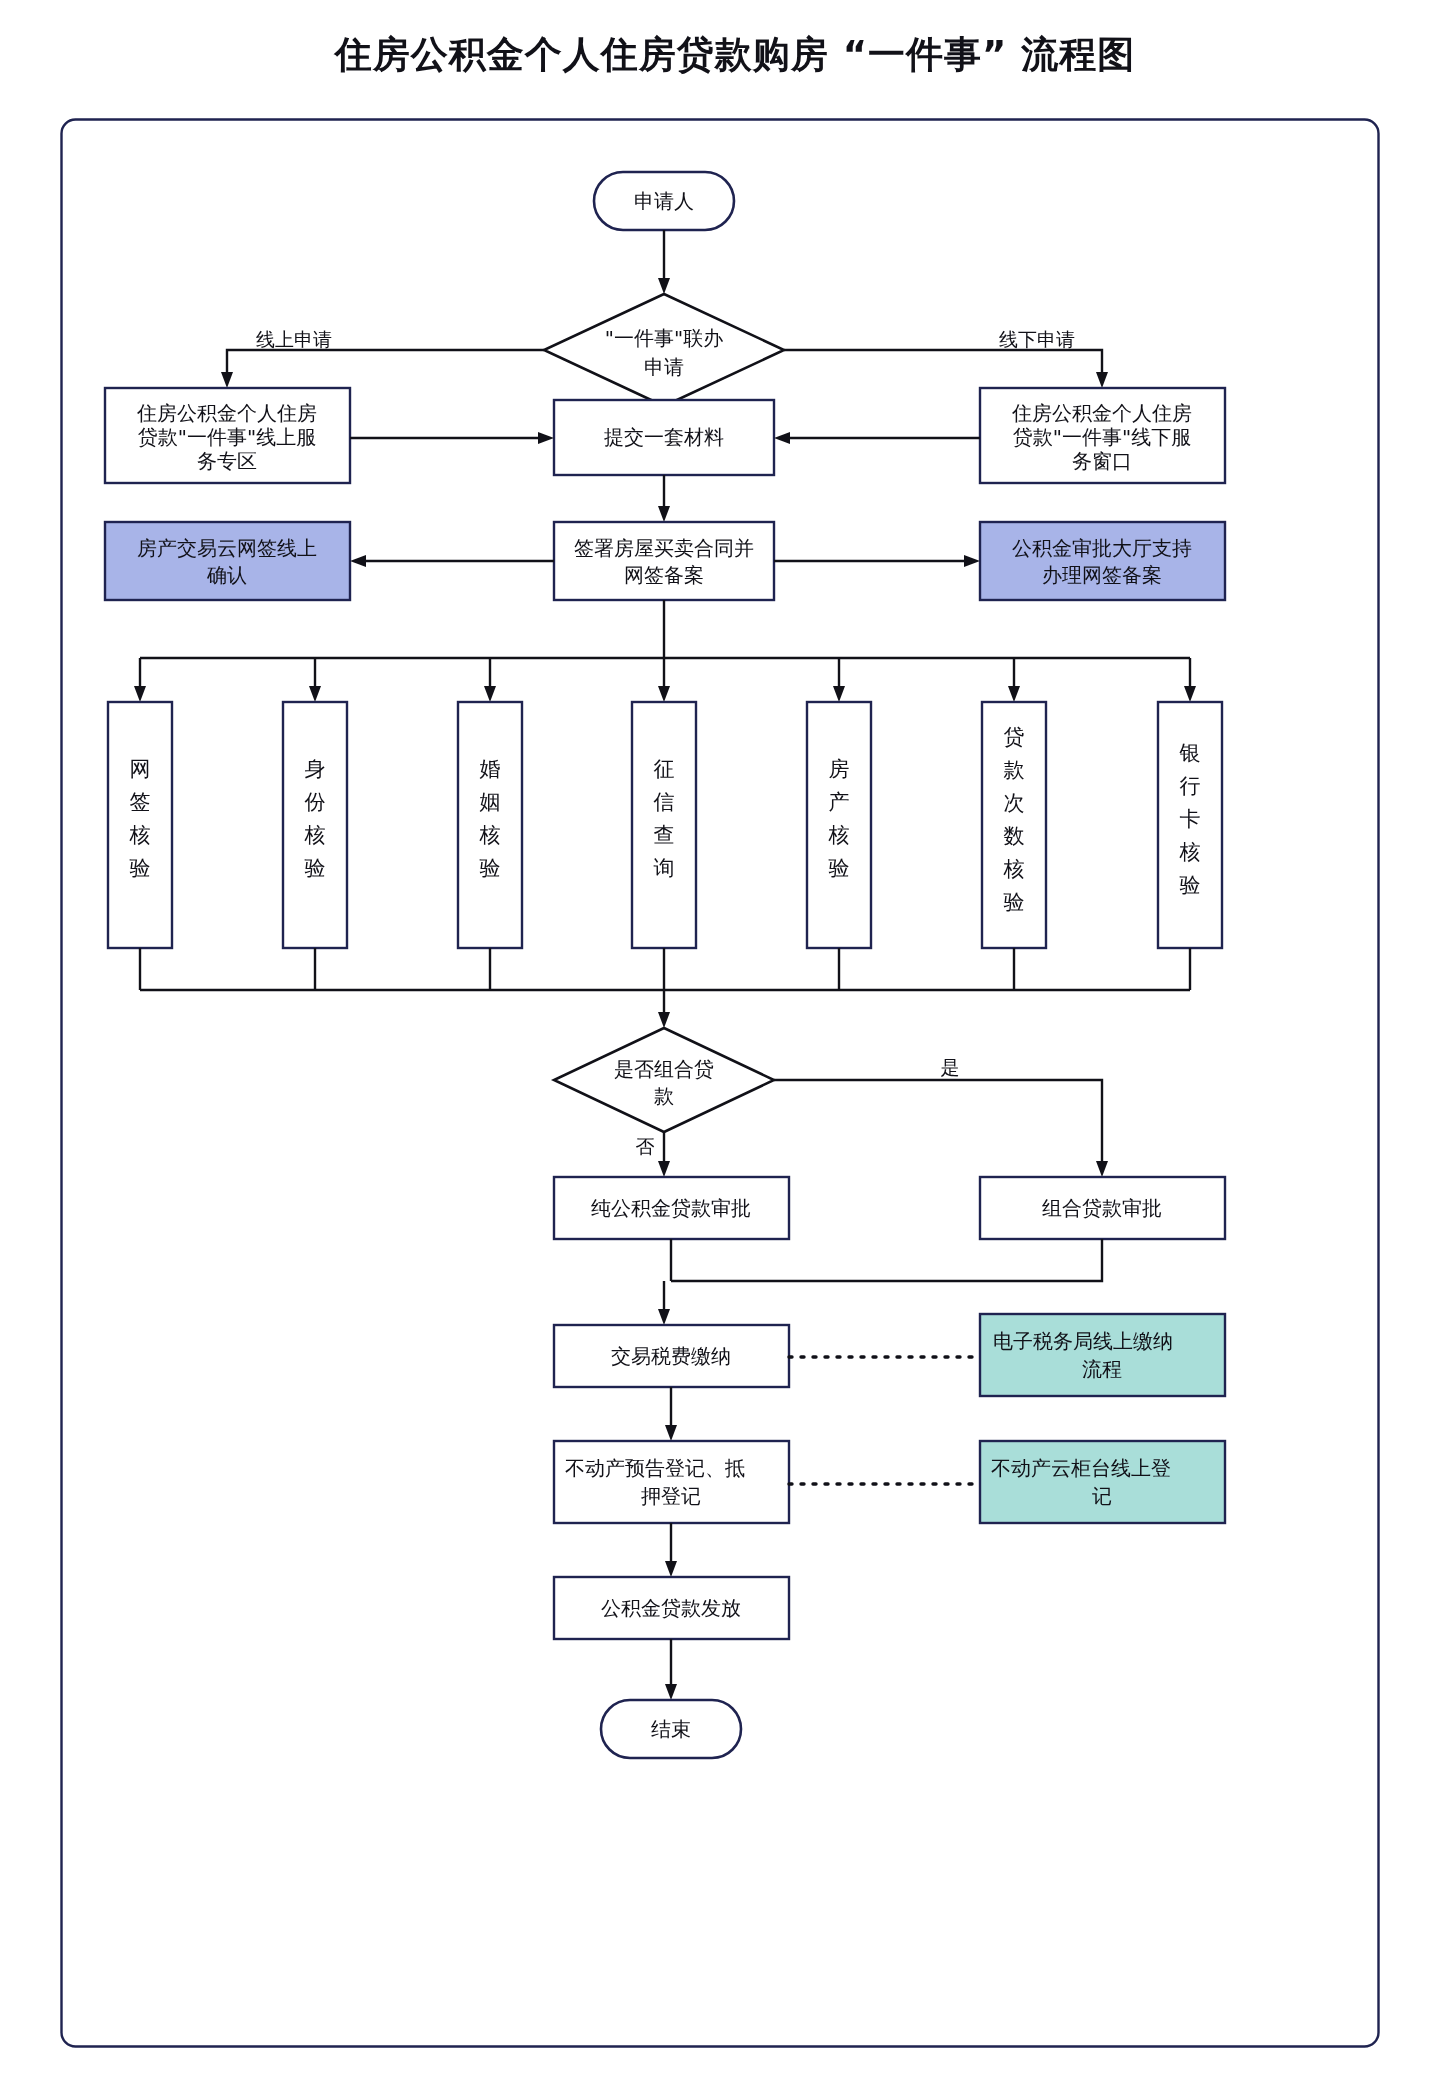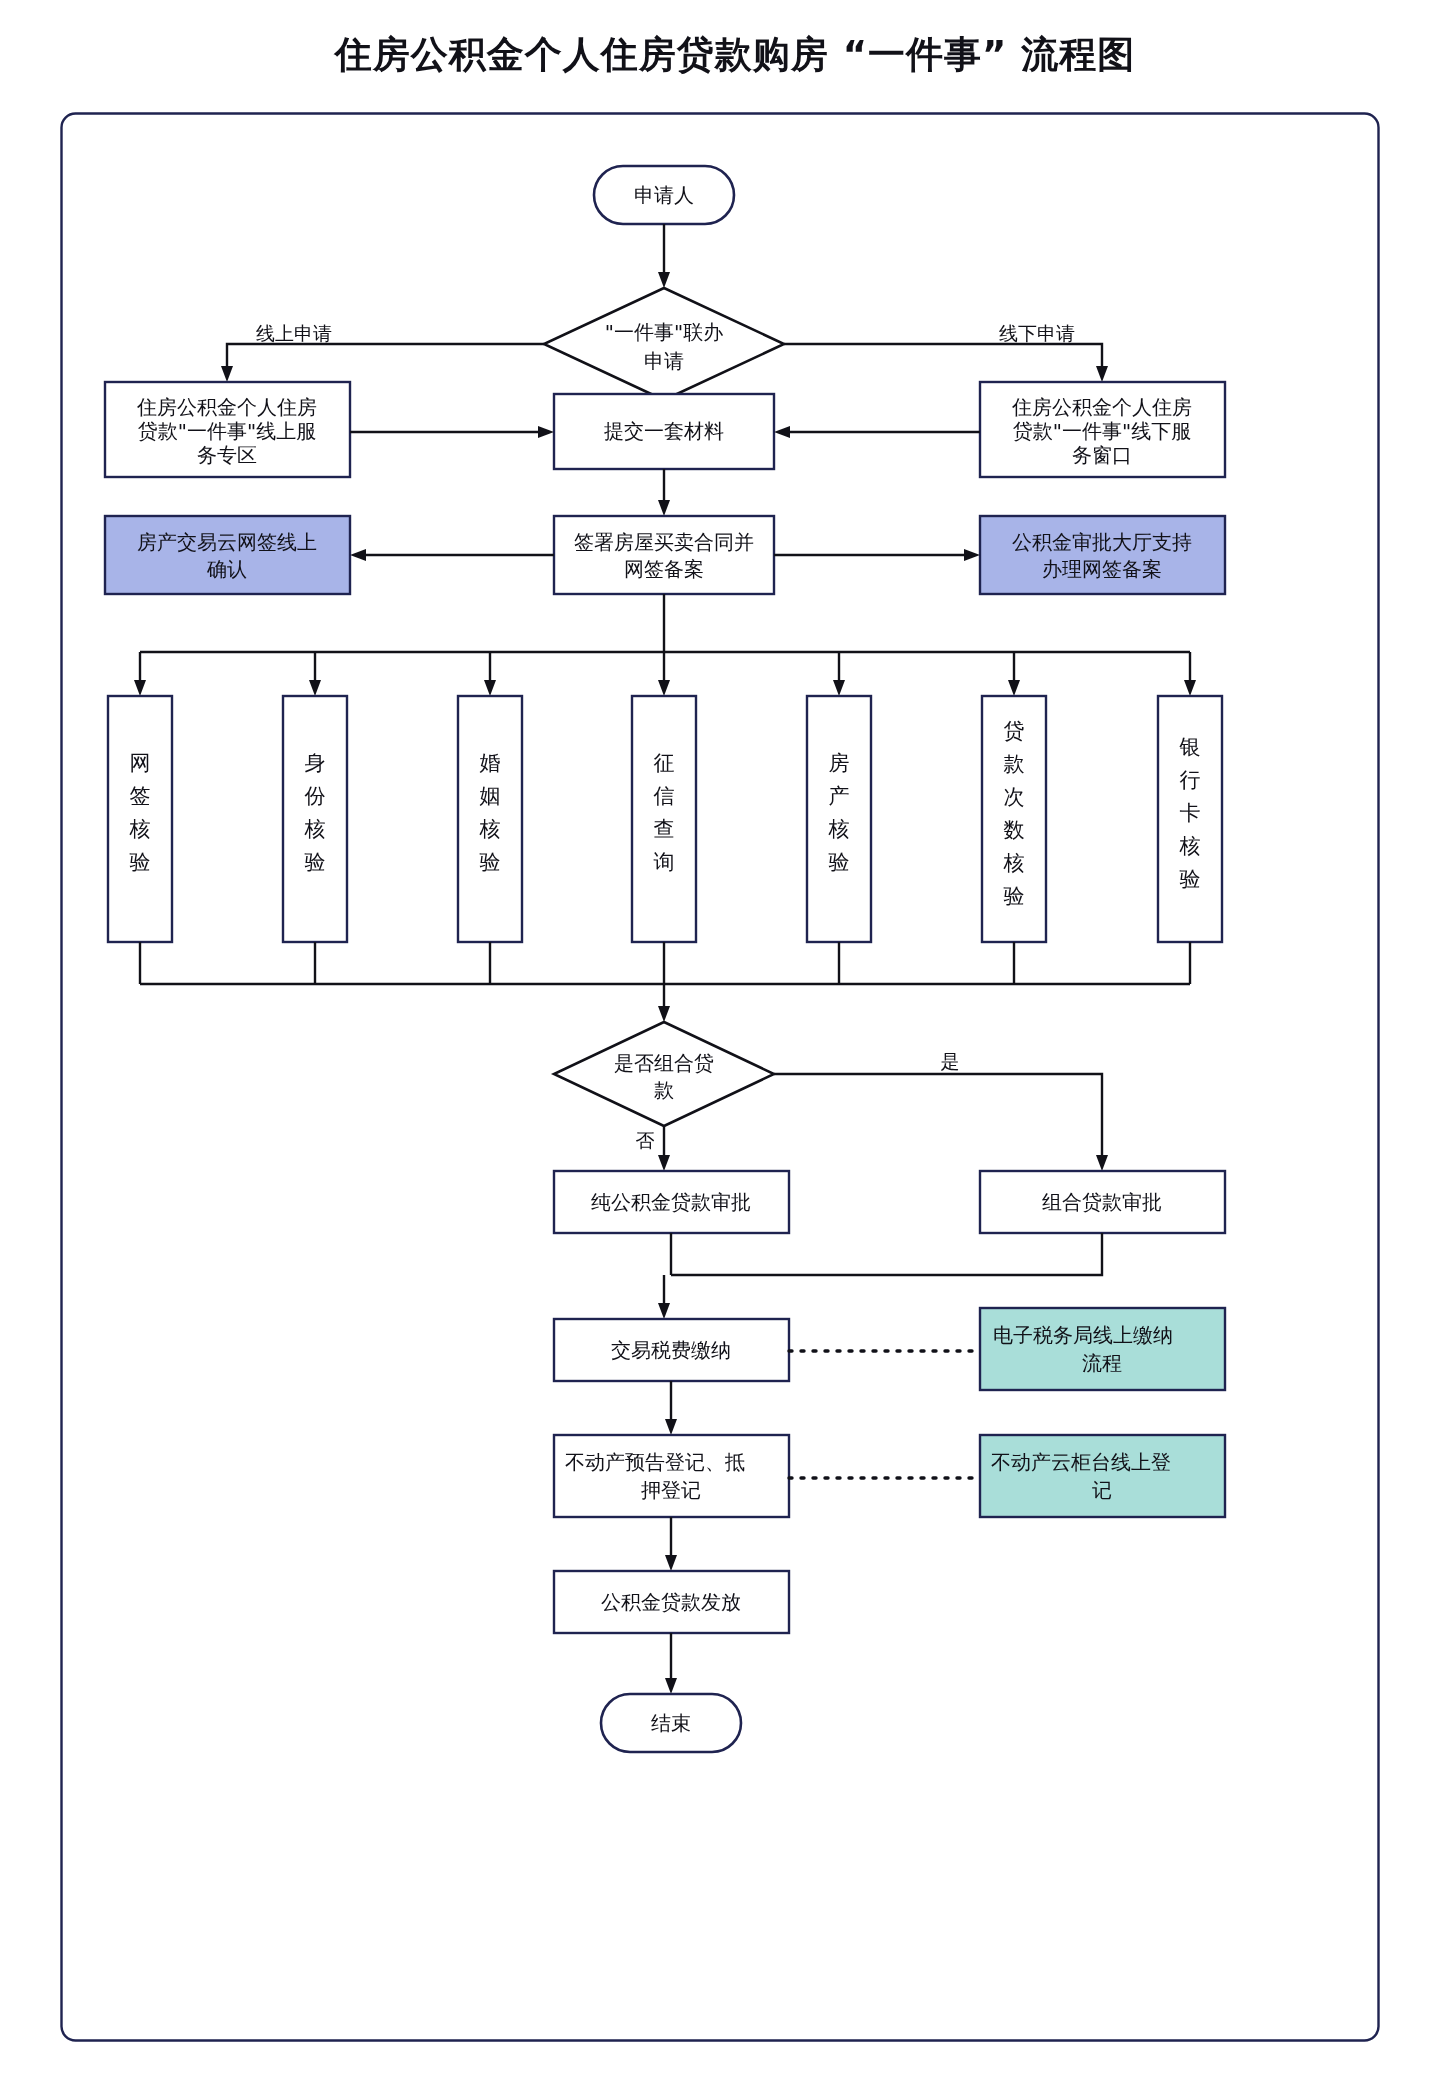--- a/index.html
+++ b/index.html
@@ -17,21 +17,21 @@
     text-align:center;
     font-size:37px;
     font-weight:bold;
     letter-spacing:1px;
     color:#111118;
     font-family:"DejaVu Sans","Liberation Sans",sans-serif;
     padding-left:16px;
   }
   #flow-wrap{
     position:absolute;
-    top:112px;left:60px;
+    top:118px;left:60px;
     width:1320px;height:1574px;border-radius:14px;
   }
   svg{display:block;}
   .nd-text{
     font-size:20px;
     fill:#111118;
     font-family:"DejaVu Sans","Liberation Sans",sans-serif;
     text-anchor:middle;
     dominant-baseline:middle;
   }

